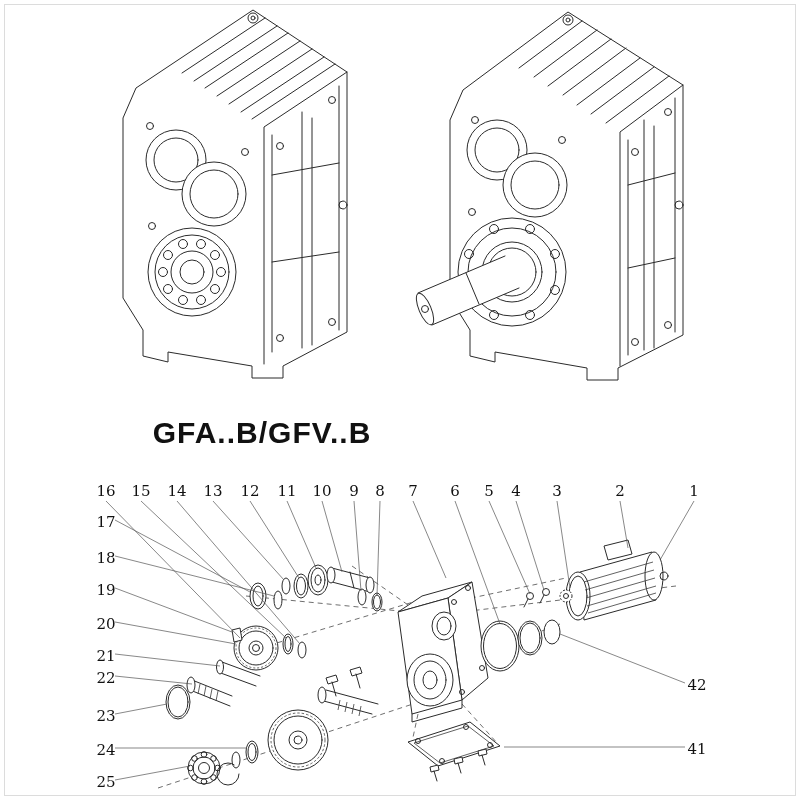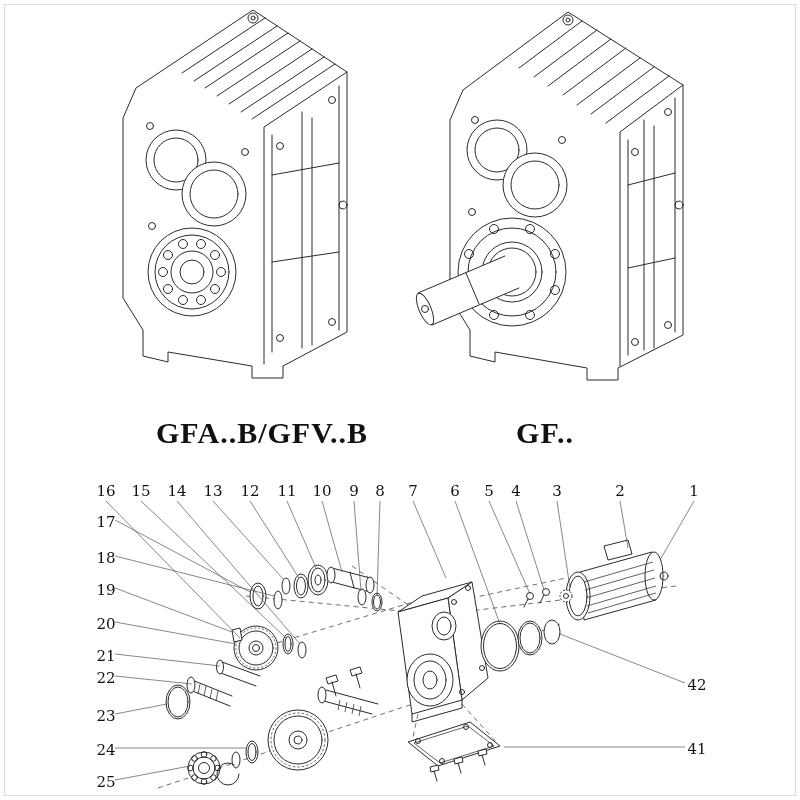--- a/index.html
+++ b/index.html
@@ -2,21 +2,21 @@
 <html><head>
 <meta charset="utf-8">
 <style>
   html,body { margin:0; padding:0; background:#ffffff; }
   .page { position:relative; width:800px; height:800px; background:#ffffff; overflow:hidden;
           font-family:"Liberation Serif", serif; }
   .frame { position:absolute; left:4px; top:4px; right:4px; bottom:4px;
            border:1px solid #dcdcdc; pointer-events:none; }
   .canvas { position:absolute; left:0; top:0; }
   .model-label { position:absolute; font-weight:bold; font-size:30px; color:#111;
-                 letter-spacing:1px; text-align:center; font-family:Liberation Serif, serif; }
+                 letter-spacing:1px; text-align:center; font-family:Liberation Sans, sans-serif; }
   .label1 { left:112px; top:416px; width:300px; }
   .label2 { left:465px; top:416px; width:160px; }
 
   .ln  { fill:none; stroke:#2b2b2b; stroke-width:1; stroke-linejoin:round; stroke-linecap:round; }
   .fw  { fill:#ffffff; stroke:#2b2b2b; stroke-width:1; stroke-linejoin:round; }
   .thin{ fill:none; stroke:#3a3a3a; stroke-width:.8; }
   .dash{ fill:none; stroke:#4a4a4a; stroke-width:.8; stroke-dasharray:5 4; }
   .leader { stroke:#555; stroke-width:.7; }
   .num { font:15px "DejaVu Serif", serif; fill:#111; }
 </style>
@@ -386,14 +386,13 @@
         <text class="num" x="106" y="755">24</text>
         <text class="num" x="106" y="787">25</text>
 
         <text class="num" x="697" y="690">42</text>
         <text class="num" x="697" y="754">41</text>
       </g>
     </g>
   </svg>
 
   <div class="model-label label1">GFA..B/GFV..B</div>
-  <div class="model-label label2">GF..</div>
 </div>
 
 </body></html>

